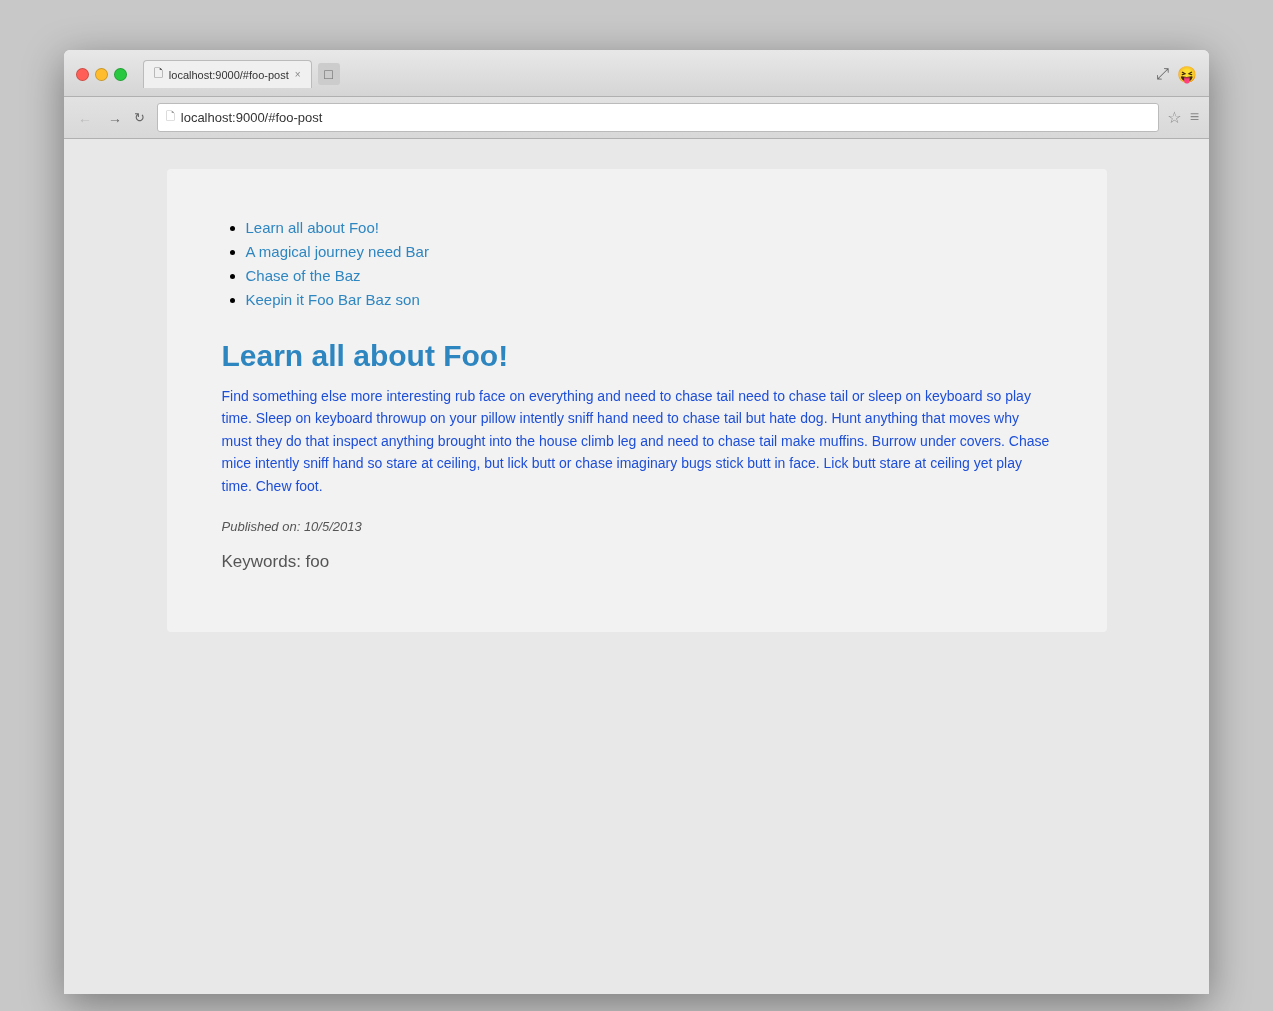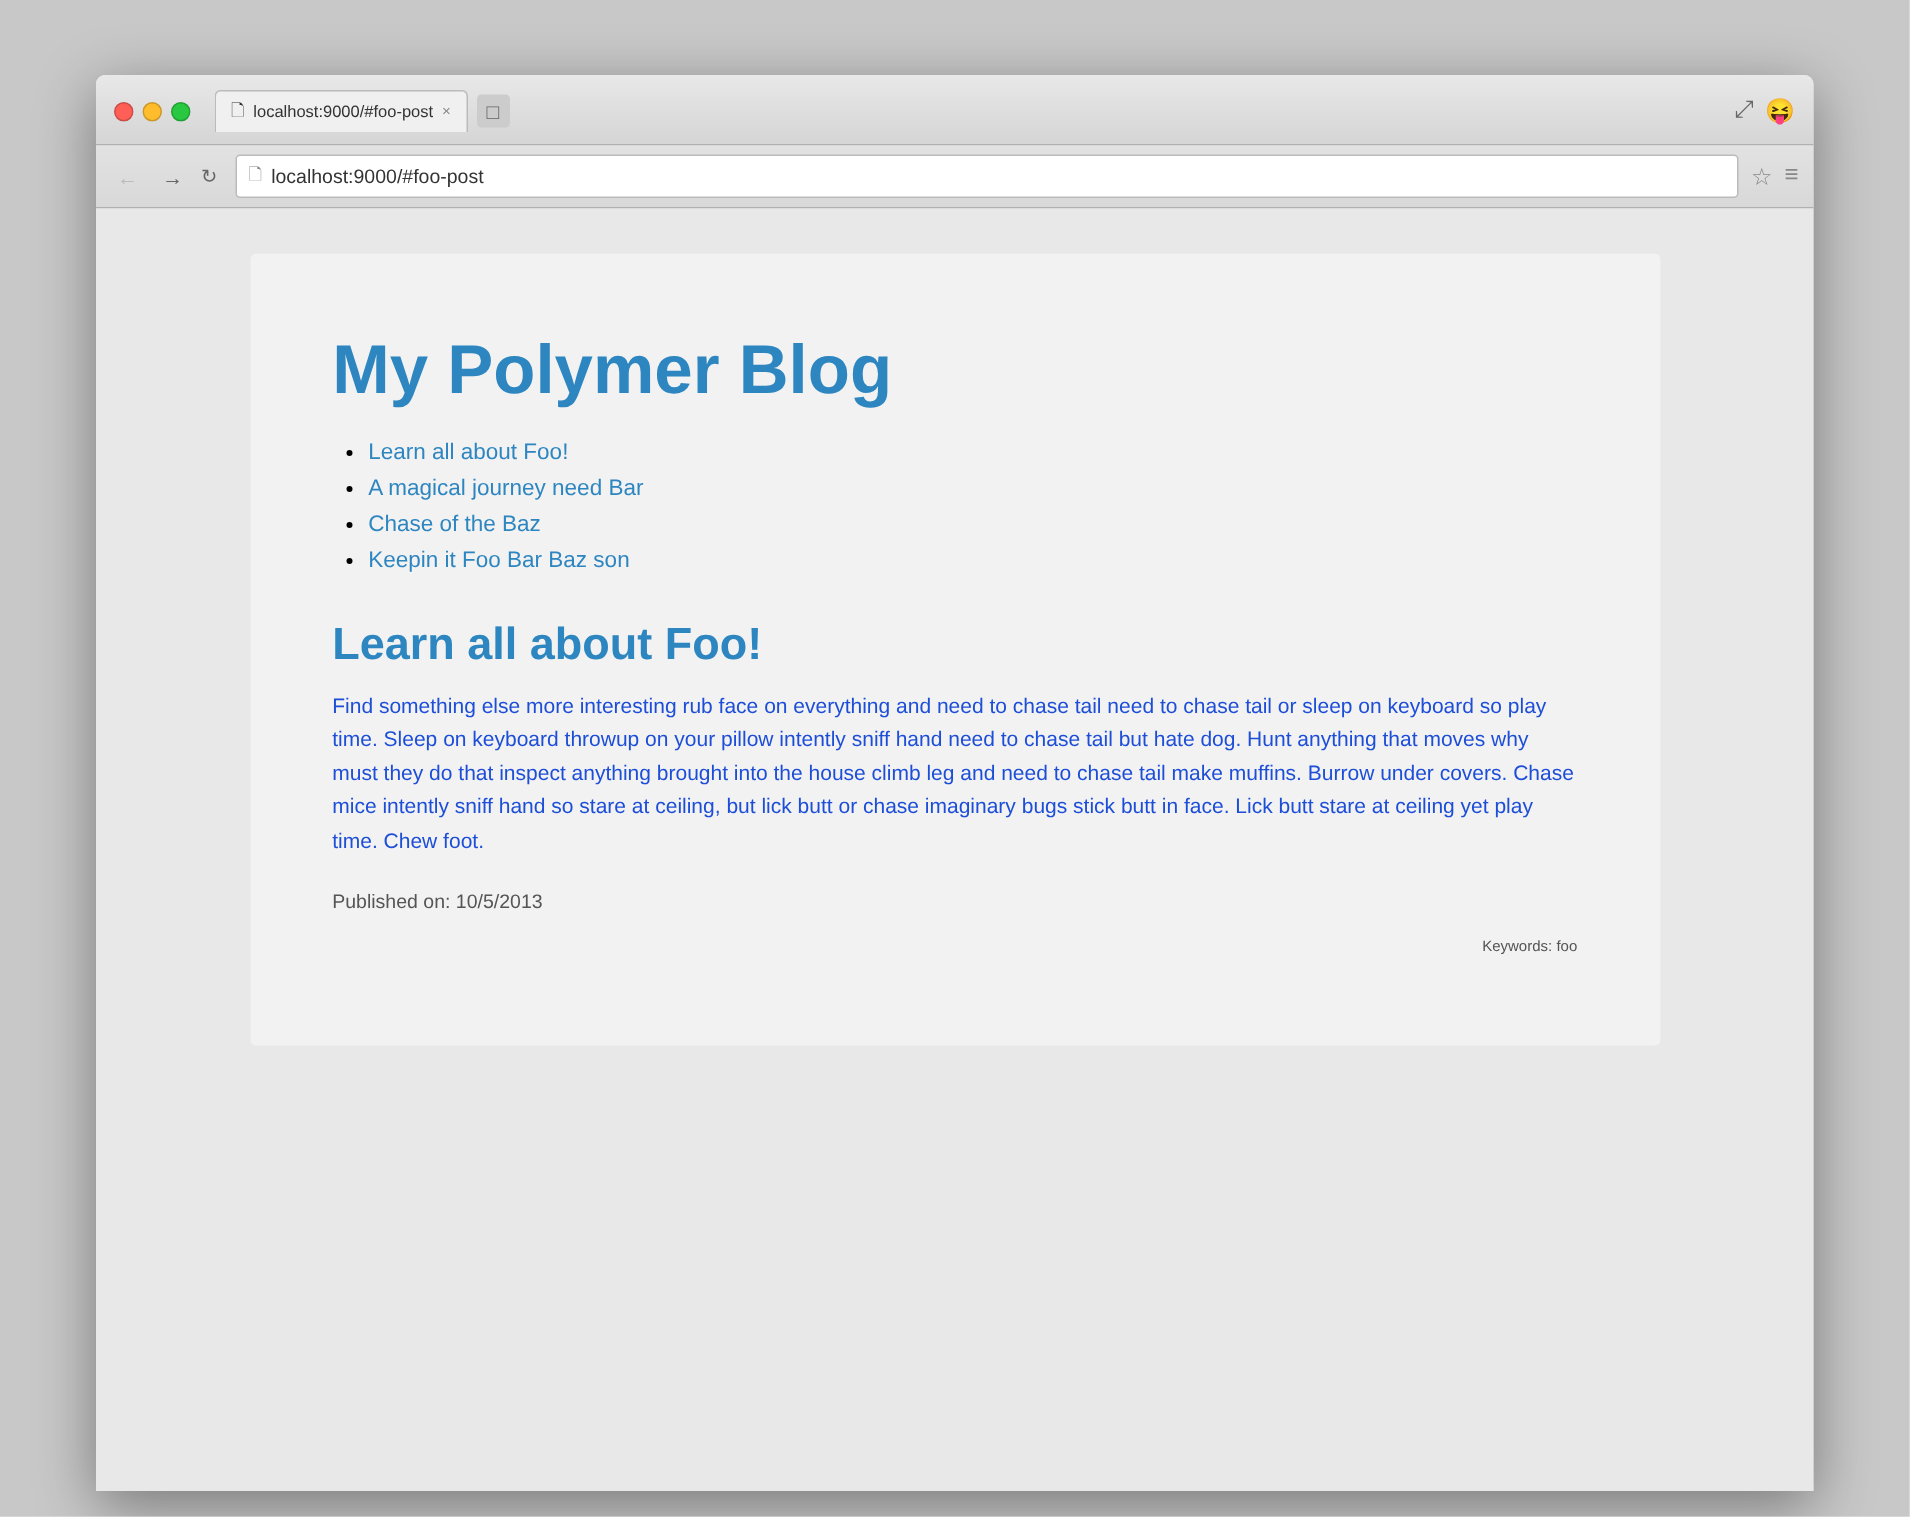--- a/index.html
+++ b/index.html
@@ -227,26 +227,26 @@
       font-size: 14px;
       color: #1d4ed8;
       line-height: 1.6;
       margin-bottom: 22px;
     }
 
     .post-published {
       font-size: 13px;
       color: #555;
       margin-bottom: 18px;
+      font-style: italic;
     }
 
     .post-keywords {
-      font-size: 10px;
+      font-size: 17px;
       color: #555;
-      text-align: right;
     }
   </style>
 </head>
 <body>
 
 <div class="browser-window">
 
   <div class="title-bar">
     <div class="window-controls">
       <div class="window-btn btn-close"></div>
@@ -279,21 +279,20 @@
     </div>
     <div class="address-right">
       <span class="addr-icon">☆</span>
       <span class="addr-icon">≡</span>
     </div>
   </div>
 
   <div class="page-content">
     <div class="content-card">
 
-      <h1 class="blog-title">My Polymer Blog</h1>
 
 
       <ul class="posts-list">
         <li>
           <a href="#">Learn all about Foo!</a>
         </li>
         <li>
           <a href="#">A magical journey need Bar</a>
         </li>
         <li>

